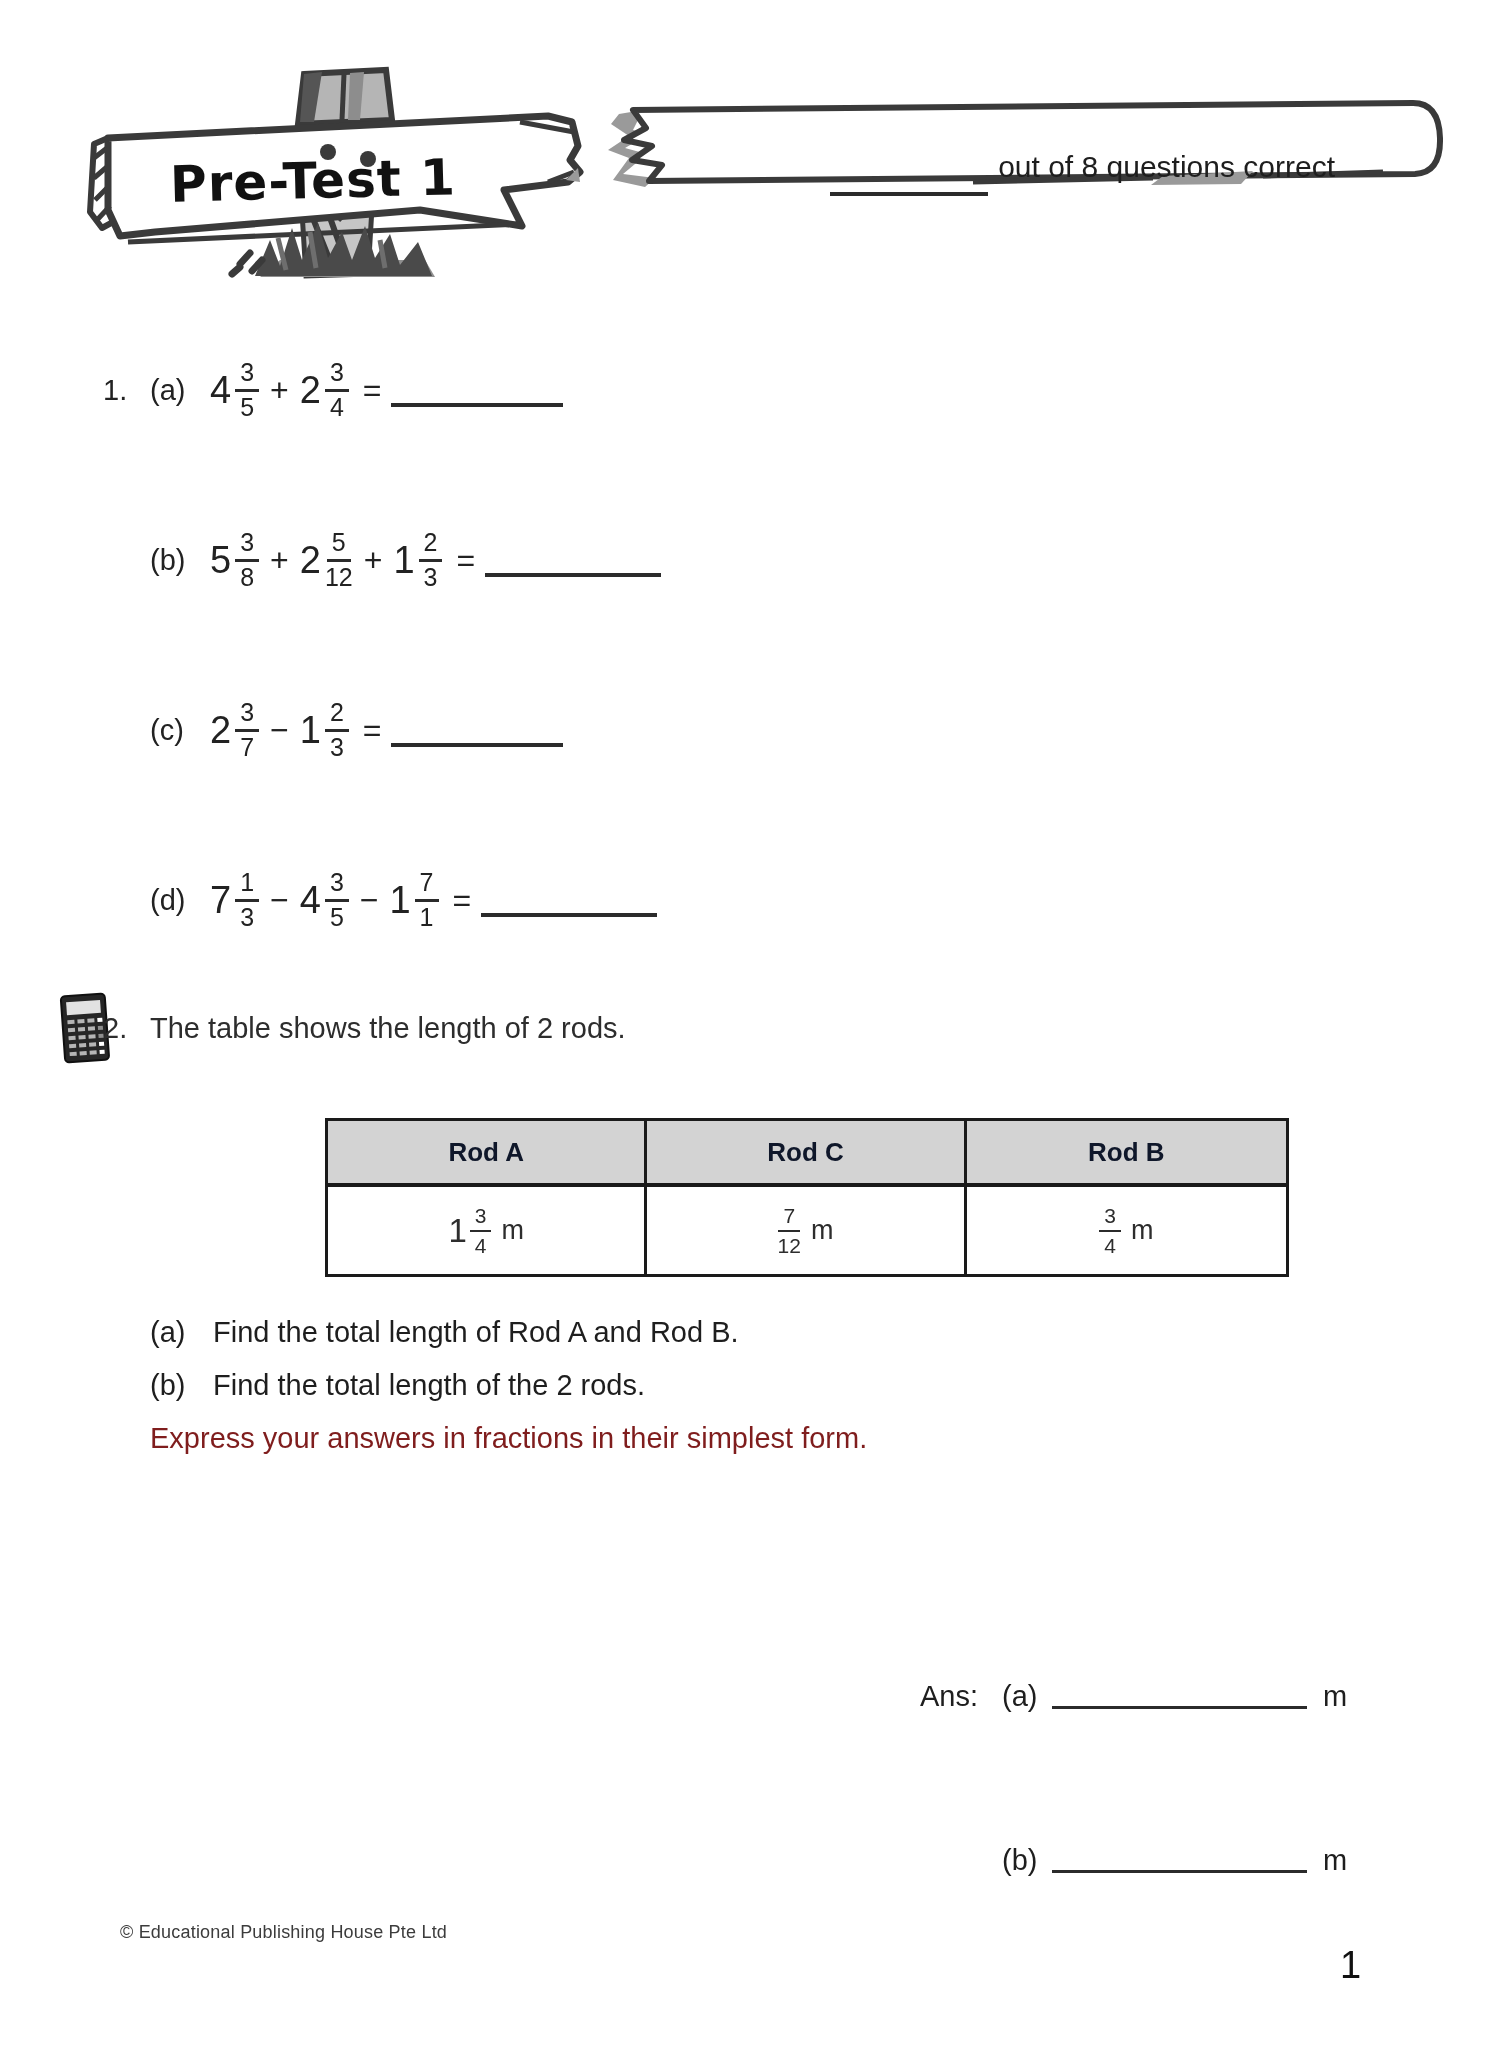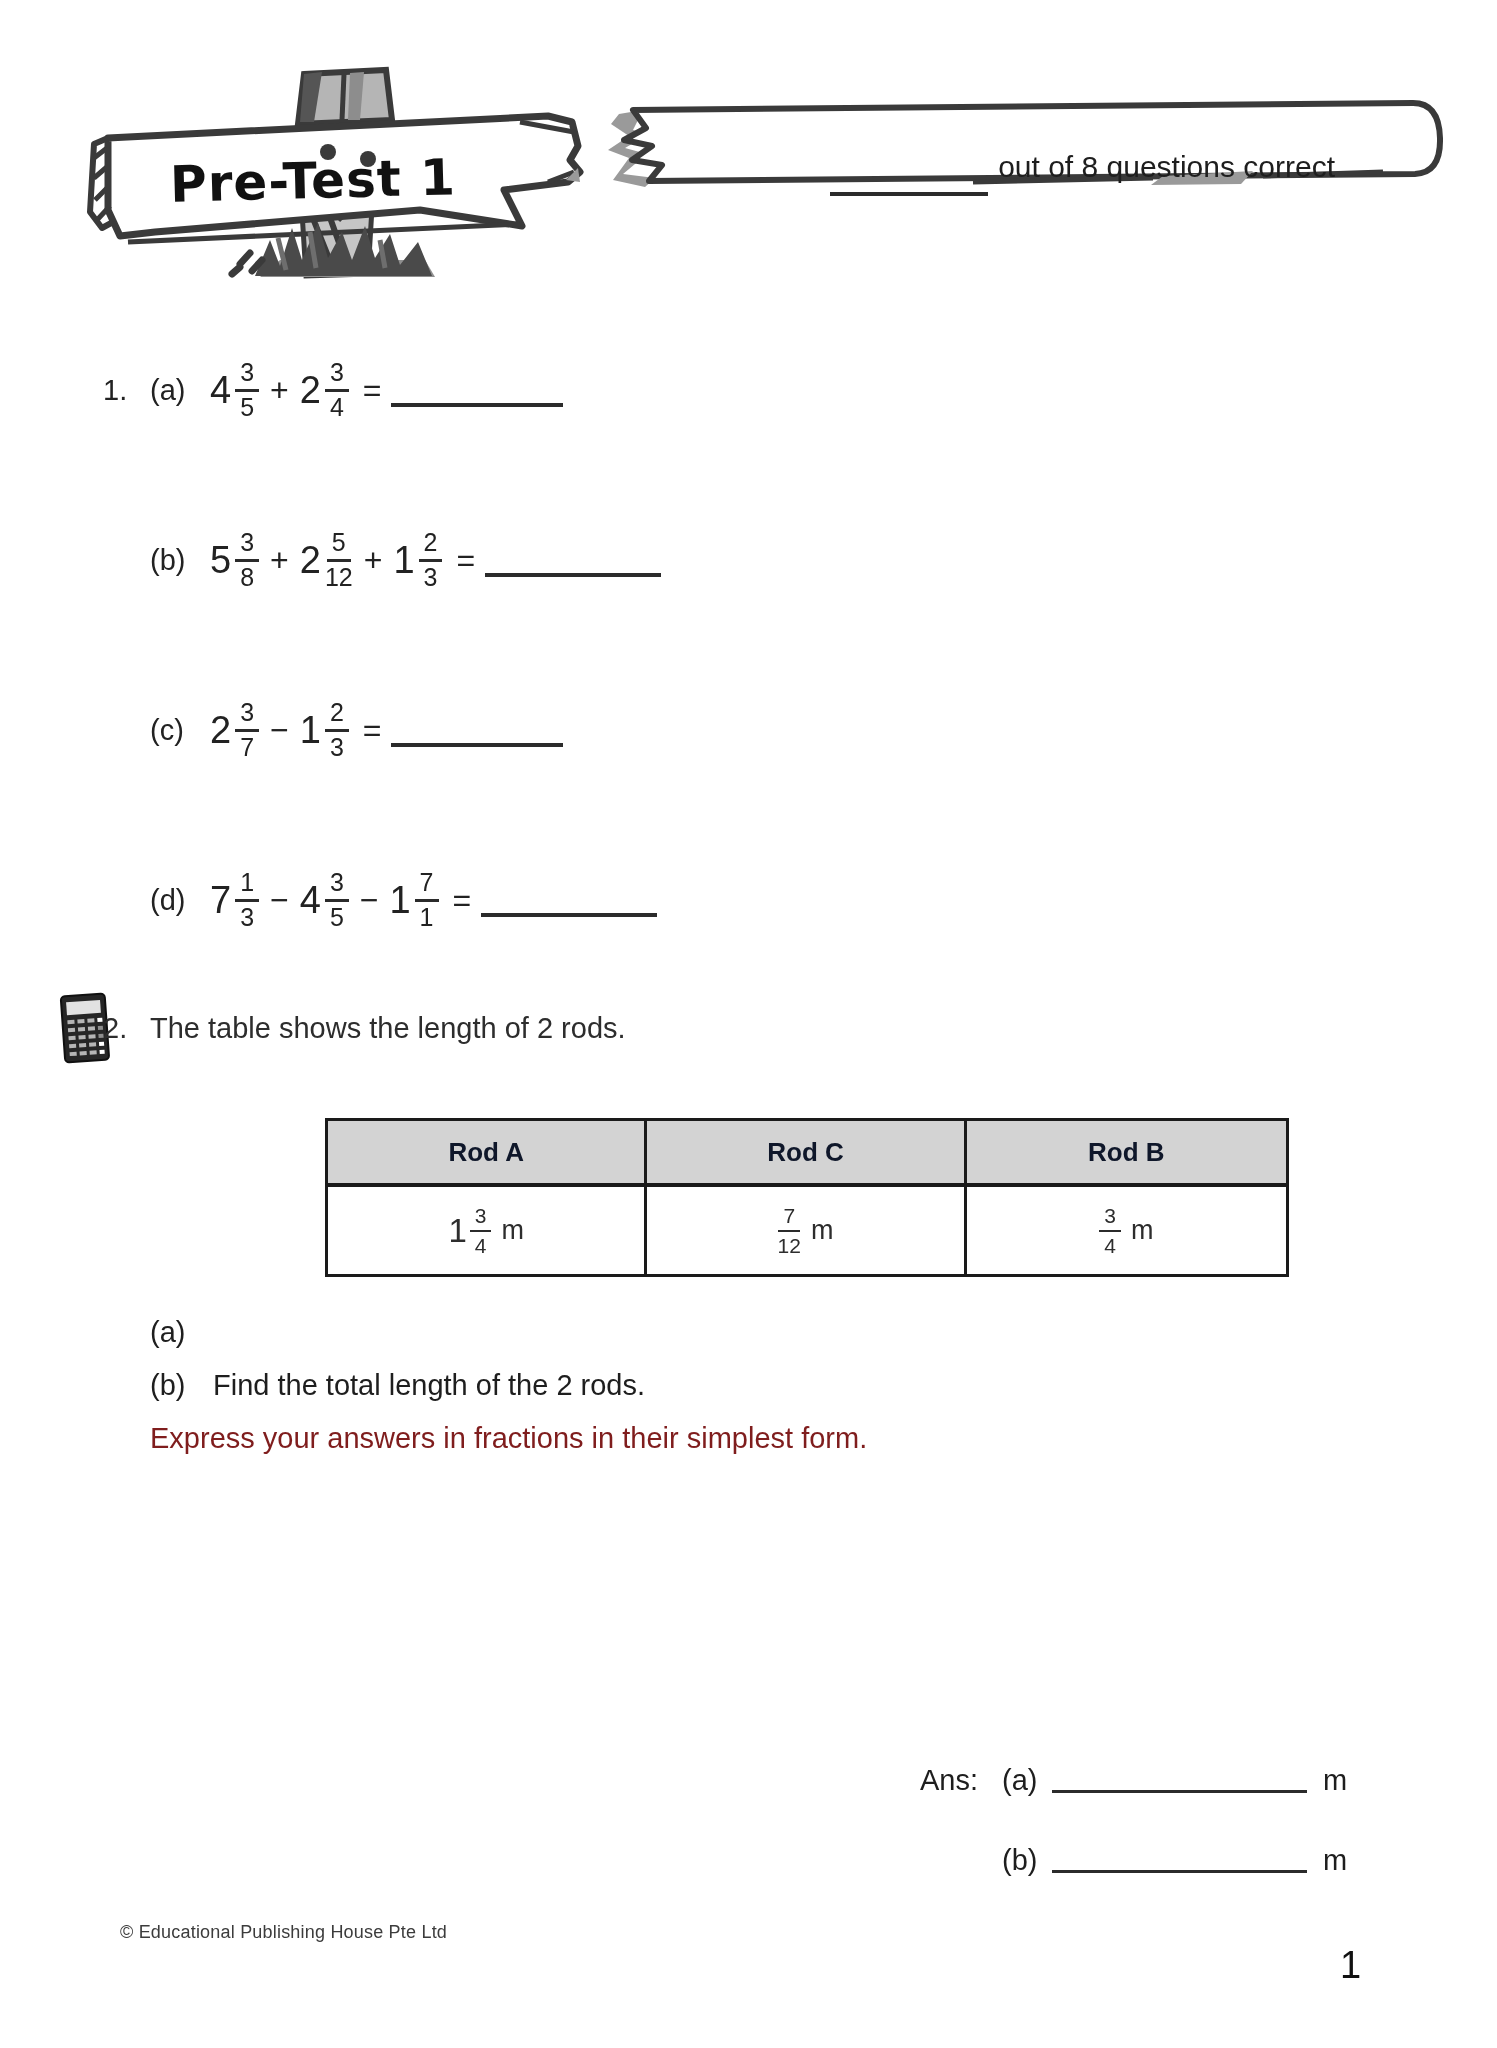--- a/index.html
+++ b/index.html
@@ -282,28 +282,29 @@
             <span class="fnum">3</span>
             <span class="fden">4</span>
           </span>
           <span class="unit">m</span>
       </div>
     </div>
   </div>
 
   <div class="subq" style="top:1316px">
     <span class="plabel2">(a)</span>
+    <span>Find the total length of Rod A and Rod B.</span>
   </div>
   <div class="subq" style="top:1369px">
     <span class="plabel2">(b)</span>
     <span>Find the total length of the 2 rods.</span>
   </div>
   <div class="note" style="top:1422px">Express your answers in fractions in their simplest form.</div>
 
-  <div class="ans-row" style="top:1764px">
+  <div class="ans-row" style="top:1680px">
     <span class="ans-prefix">Ans:</span>
     <span class="ans-label">(a)</span>
     <span class="blank blank-ans"></span>
     <span class="ans-unit">m</span>
   </div>
   <div class="ans-row" style="top:1844px">
     <span class="ans-prefix"></span>
     <span class="ans-label">(b)</span>
     <span class="blank blank-ans"></span>
     <span class="ans-unit">m</span>

